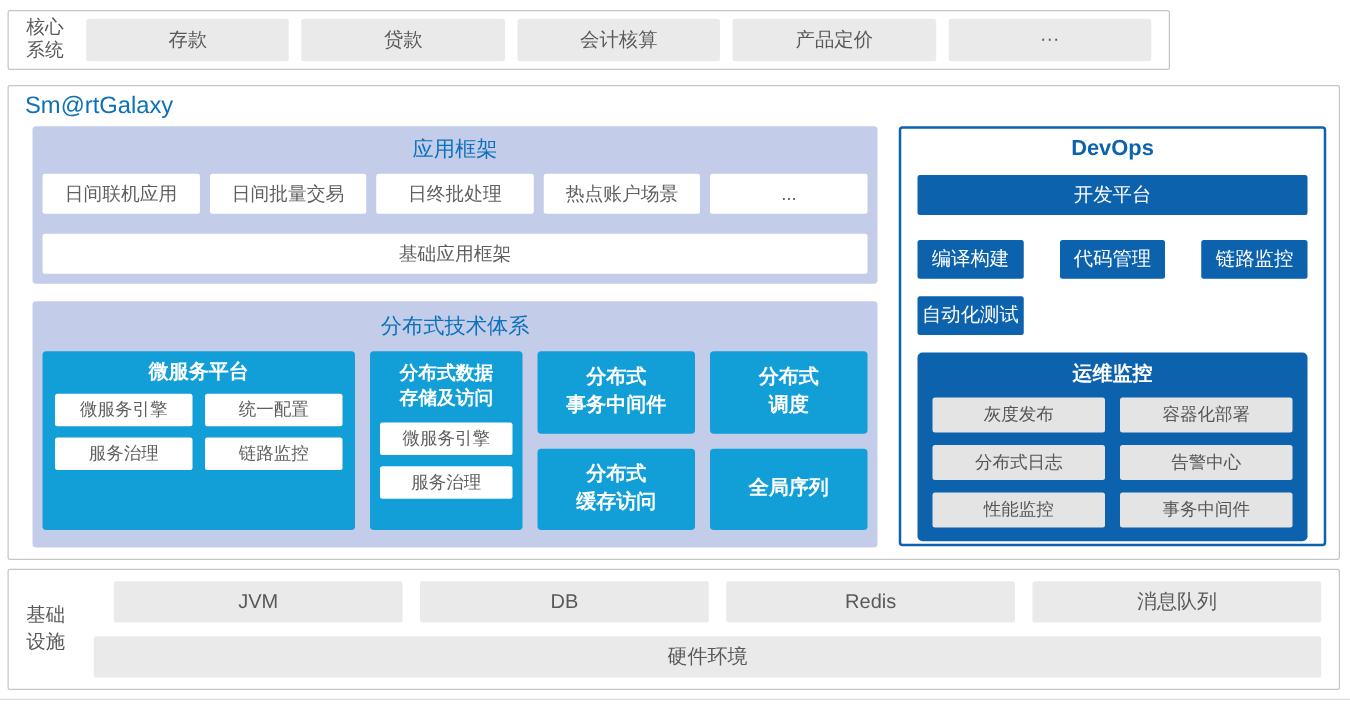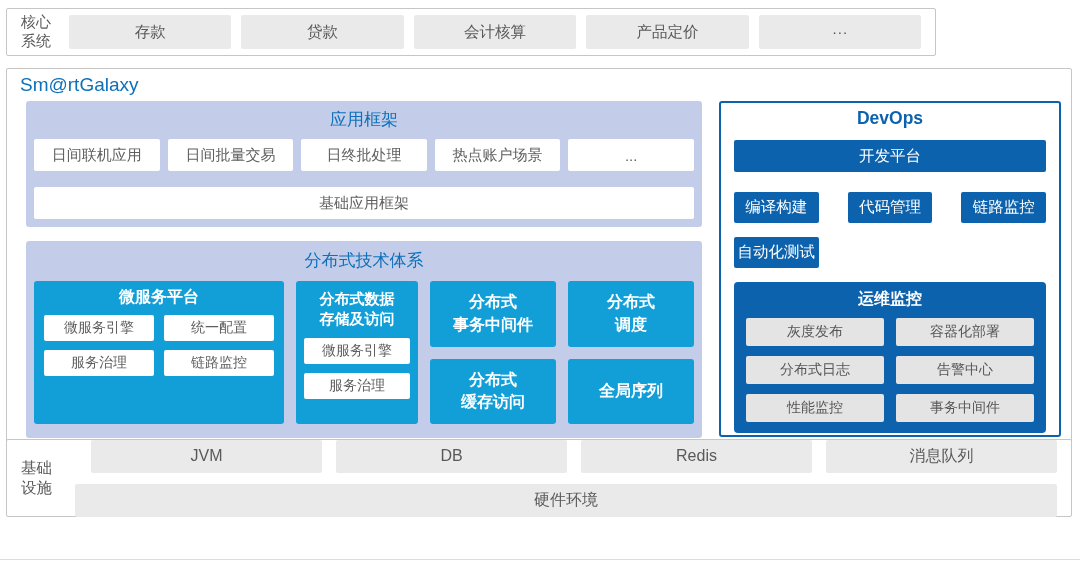--- a/index.html
+++ b/index.html
@@ -55,21 +55,21 @@
   .dev-grid{display:grid;grid-template-columns:1fr 1fr 1fr;gap:14px 29px;margin-top:20px;}
   .dev-box{height:31px;background:var(--dark-blue,#0c62ad);border-radius:2px;display:flex;align-items:center;justify-content:center;
     color:#fff;font-size:15.5px;}
   .monitor{margin-top:14px;background:var(--dark-blue,#0c62ad);border-radius:4px;box-sizing:border-box;height:151px;padding:0 12px;}
   .monitor-title{text-align:center;color:#fff;font-weight:bold;font-size:16px;padding:7px 0 8px;}
   .monitor-grid{display:grid;grid-template-columns:1fr 1fr;gap:10px 12px;}
   .gray-box{height:28px;background:#e4e4e4;border-radius:2px;display:flex;align-items:center;justify-content:center;
     font-size:14px;color:#565656;}
 
   
-  .bottom-bar{left:6px;top:439px;width:1066px;height:78px;box-sizing:border-box;
+  .bottom-bar{left:6px;top:455px;width:1066px;height:97px;box-sizing:border-box;
     border:1px solid var(--border,#c6c6c6);border-radius:2px;background:#fff;
     display:flex;align-items:center;gap:14px;padding:8px 14px;}
   .infra-label{flex:none;width:40px;font-size:15.5px;line-height:1.3;color:var(--gray-text,#595959);}
   .infra-content{flex:1;display:flex;flex-direction:column;gap:11px;}
   .infra-row{display:flex;gap:14px;margin-left:16px;}
   .infra-box{flex:1;height:33px;background:var(--gray-box,#eaeaea);border-radius:2px;
     display:flex;align-items:center;justify-content:center;font-size:16px;color:var(--gray-text,#595959);}
   .infra-base{height:33px;background:var(--gray-box,#eaeaea);border-radius:2px;
     display:flex;align-items:center;justify-content:center;font-size:16px;color:var(--gray-text,#595959);}
   .bottom-line{left:0;top:559px;width:1080px;height:1px;background:#dcdcdc;}

